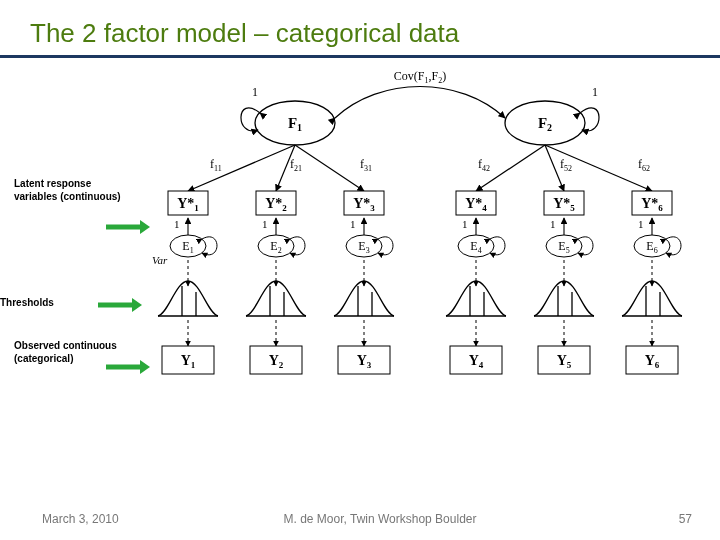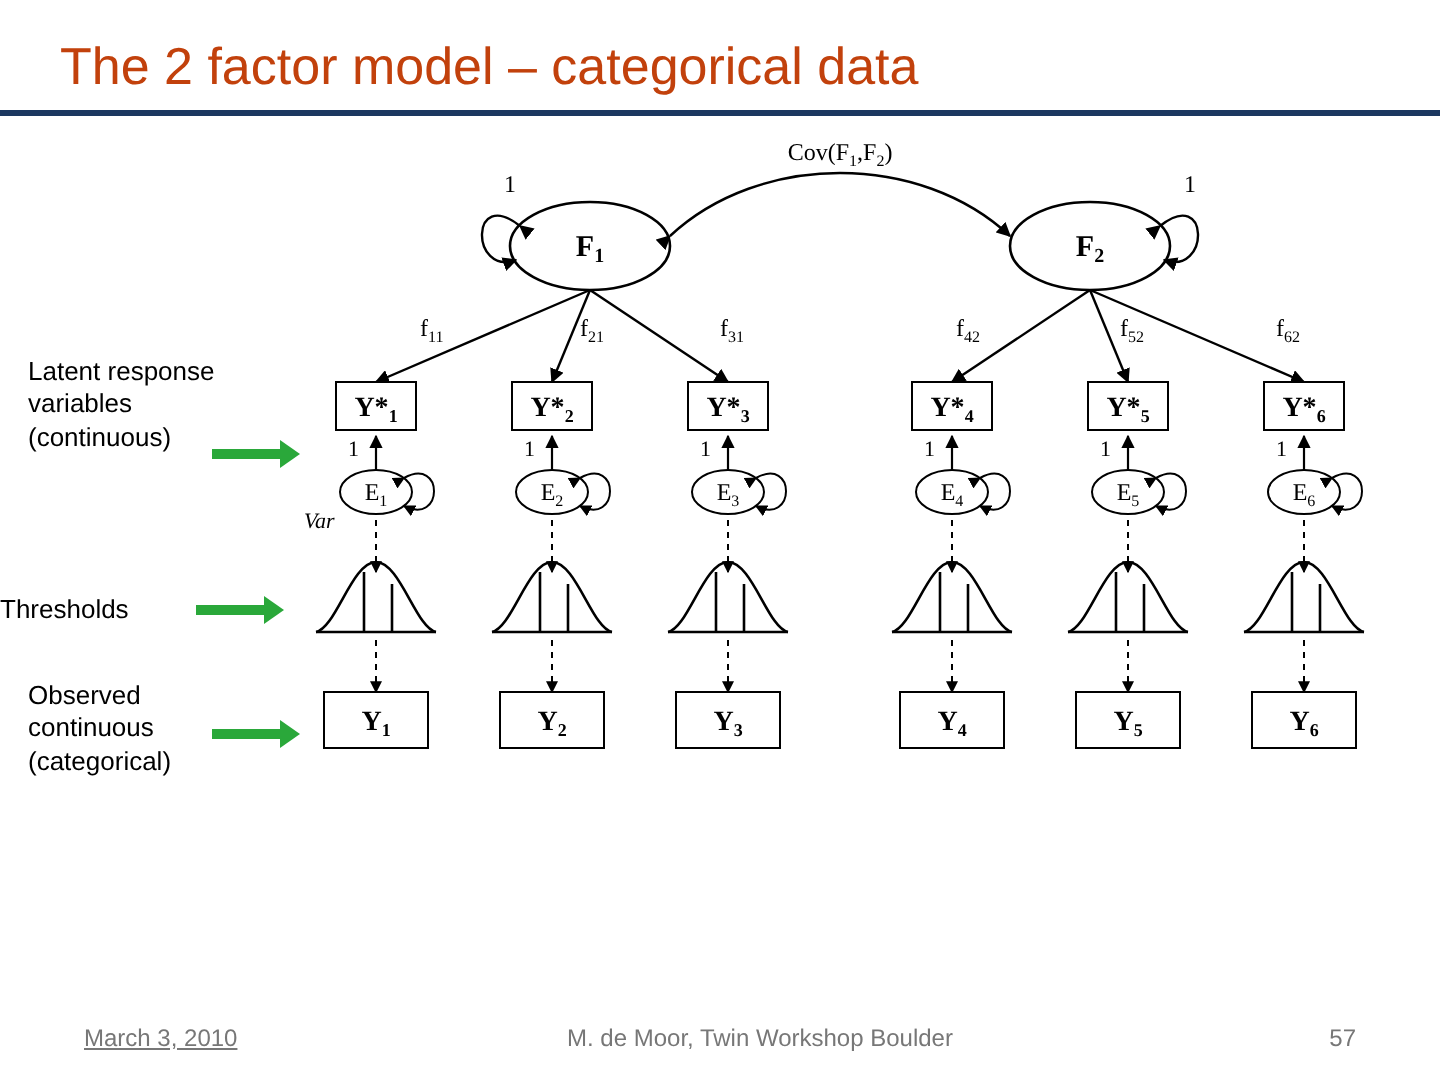--- a/index.html
+++ b/index.html
@@ -8,58 +8,59 @@
     width: 720px;
     height: 540px;
     font-family: Verdana, Arial, sans-serif;
     background: #fff;
     color: #000;
     position: relative;
     overflow: hidden;
   }
   .title {
     font-size: 26px;
-    color: #c2410c;
+    color: #4d7c0f;
     padding: 18px 0 6px 30px;
     font-family: Verdana, sans-serif;
   }
   .hr {
     height: 3px;
     background: #1c3860;
     width: 100%;
   }
   .diagram-wrap {
     position: absolute;
     left: 140px;
     top: 68px;
     width: 560px;
     height: 390px;
   }
   .diagram-wrap svg { display:block; }
   .annot {
     position: absolute;
     font-family: Verdana, sans-serif;
-    font-size: 13px;
+    font-size: 10px;
     line-height: 1.25;
+    font-weight: bold;
   }
   .arrow-green {
     position: absolute;
   }
   .footer {
     position: absolute;
     bottom: 14px;
     left: 0;
     width: 100%;
     font-family: Arial, sans-serif;
     font-size: 12px;
     color: #777;
   }
-  .footer .date { position:absolute; left:42px; bottom:0;text-decoration:underline; }
+  .footer .date { position:absolute; left:42px; bottom:0; }
   .footer .center { position:absolute; left:0; right:0; text-align:center; bottom:0;padding-left:40px; }
-  .footer .page { position:absolute; right:42px; bottom:0;text-align:center; }
+  .footer .page { position:absolute; right:28px; bottom:0;text-align:center; }
 </style>
 </head>
 <body>
 
 <div class="title">The 2 factor model – categorical data</div>
 <div class="hr"></div>
 
 <div class="diagram-wrap">
 <svg viewBox="0 0 560 390" width="560" height="390" font-family="Times New Roman, serif">
 

